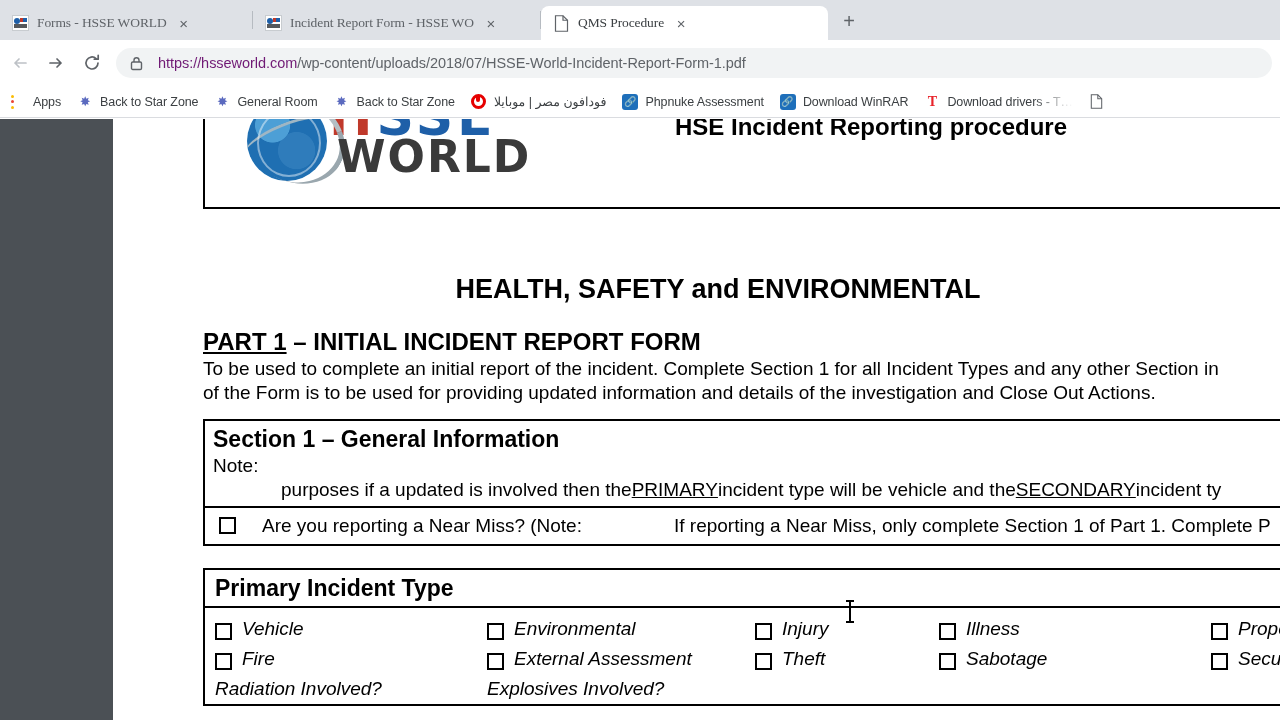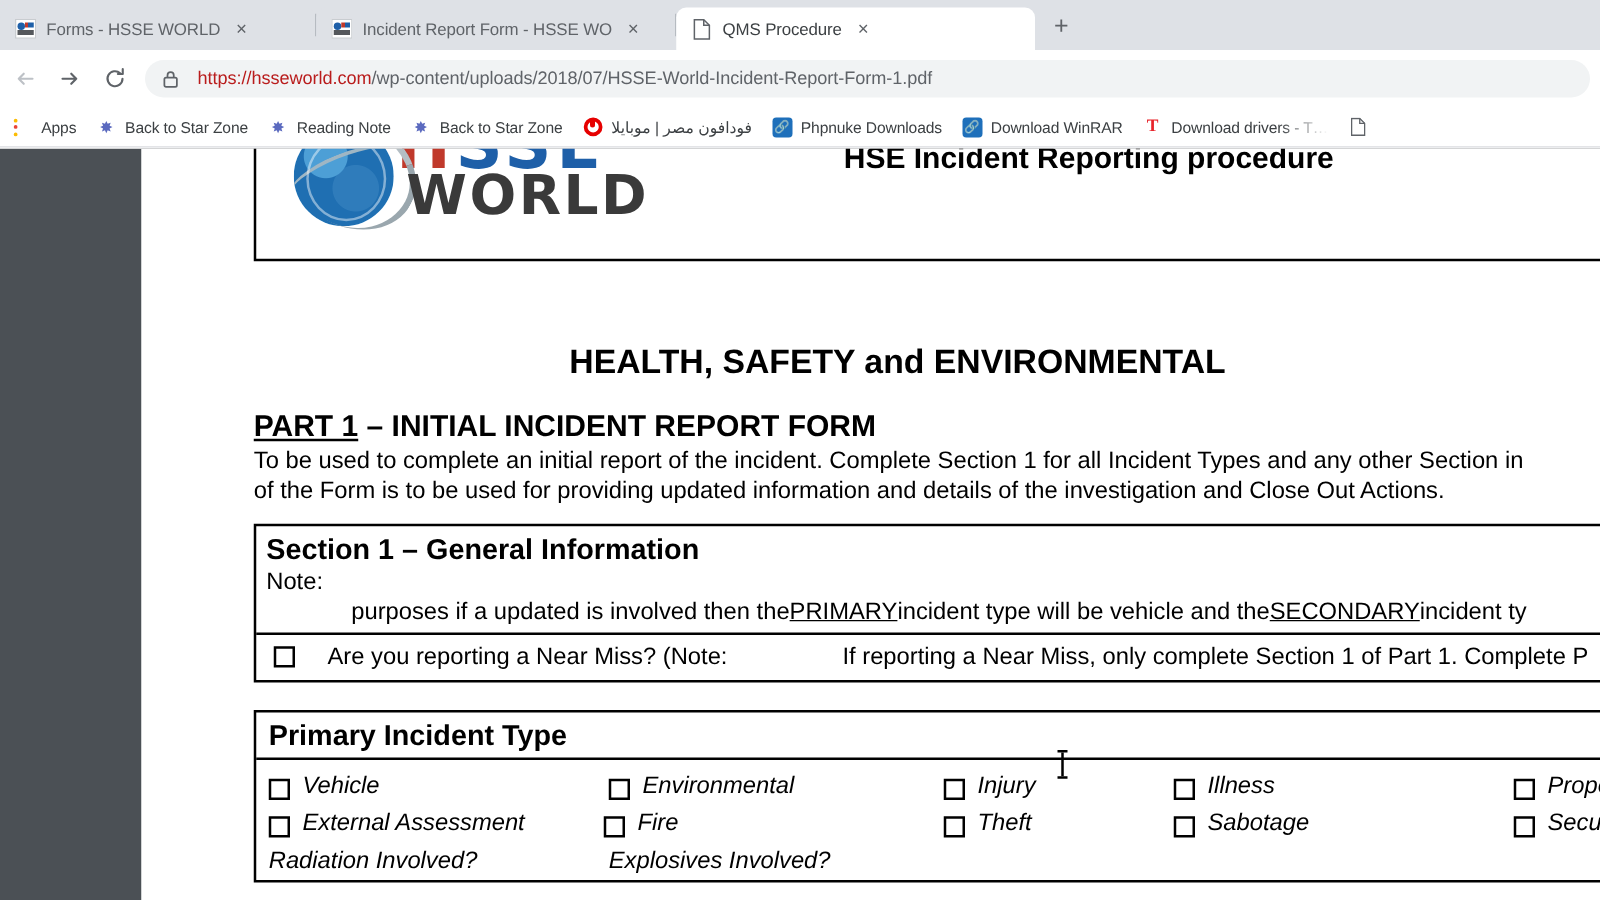--- a/index.html
+++ b/index.html
@@ -41,20 +41,21 @@
     flex: 0 0 17px;
     display: flex; align-items: center; justify-content: center;
     overflow: hidden;
   }
   .tab-title {
     white-space: nowrap;
     overflow: hidden;
     color: #3c4043;
     font-size: 13.5px;
     letter-spacing: -0.1px;
+    font-family: Liberation Serif, serif;
   }
   .tab.inactive .tab-title { color: #5f6368; }
   .tab-close {
     width: 18px; height: 18px;
     flex: 0 0 18px;
     display: flex; align-items: center; justify-content: center;
     color: #5f6368;
     font-size: 15px;
     line-height: 1;
     border-radius: 50%;
@@ -134,21 +135,21 @@
     min-width: 0;
   }
   .lock-icon { flex: 0 0 16px; margin-right: 12px; display:flex; align-items:center; color:#5f6368; }
   .url {
     font-size: 14.5px;
     color: #202124;
     white-space: nowrap;
     overflow: hidden;
     letter-spacing: -0.05px;
   }
-  .url .host { color: #b91c1c; }
+  .url .host { color: #701a75; }
   .url .path { color: #5f6368; }
 
   
   .bookmarks {
     height: 32px;
     background: #ffffff;
     display: flex;
     align-items: center;
     padding-left: 2px;
     gap: 0px;
@@ -225,21 +226,21 @@
   .hdrbox {
     border: 2px solid #000;
     height: 250px;
     position: relative;
     display: flex;
     align-items: center;
     overflow: hidden;
   }
   .logo-wrap {
     position: absolute;
-    left: 12px;
+    left: 24px;
     top: 132px;
     width: 290px;
     height: 96px;
   }
   .logo-hsse {
     position: absolute;
     left: 100px; top: -6px;
     font-size: 52px;
     font-weight: bold;
     letter-spacing: 4px;
@@ -516,40 +517,40 @@
       <span class="bm-label">Apps</span>
     </div>
 
     <div class="bm">
       <span class="bm-ico star-ico">✸</span>
       <span class="bm-label">Back to Star Zone</span>
     </div>
 
     <div class="bm">
       <span class="bm-ico star-ico">✸</span>
-      <span class="bm-label">Reading Note</span>
+      <span class="bm-label">General Room</span>
     </div>
 
     <div class="bm">
       <span class="bm-ico star-ico">✸</span>
       <span class="bm-label">Back to Star Zone</span>
     </div>
 
     <div class="bm">
       <span class="bm-ico">
           <span class="voda-ico"></span>
         </span>
       <span class="bm-label">فودافون مصر | موبايلا</span>
     </div>
 
     <div class="bm">
       <span class="bm-ico">
           <span class="link-ico">🔗</span>
         </span>
-      <span class="bm-label">Phpnuke Downloads</span>
+      <span class="bm-label">Phpnuke Assessment</span>
     </div>
 
     <div class="bm">
       <span class="bm-ico">
           <span class="link-ico">🔗</span>
         </span>
       <span class="bm-label">Download WinRAR</span>
     </div>
 
     <div class="bm">
@@ -638,27 +639,27 @@
                   <span class="cb"></span>
                   <span>Illness</span>
                 </span>
               <span class="tcell c5">
                   <span class="cb"></span>
                   <span>Prope</span>
                 </span>
             </div>
 
             <div class="typerow">
+              <span class="tcell c1">
+                  <span class="cb"></span>
+                  <span>Fire</span>
+                </span>
               <span class="tcell c2">
                   <span class="cb"></span>
                   <span>External Assessment</span>
-                </span>
-              <span class="tcell c1">
-                  <span class="cb"></span>
-                  <span>Fire</span>
                 </span>
               <span class="tcell c3">
                   <span class="cb"></span>
                   <span>Theft</span>
                 </span>
               <span class="tcell c4">
                   <span class="cb"></span>
                   <span>Sabotage</span>
                 </span>
               <span class="tcell c5">

